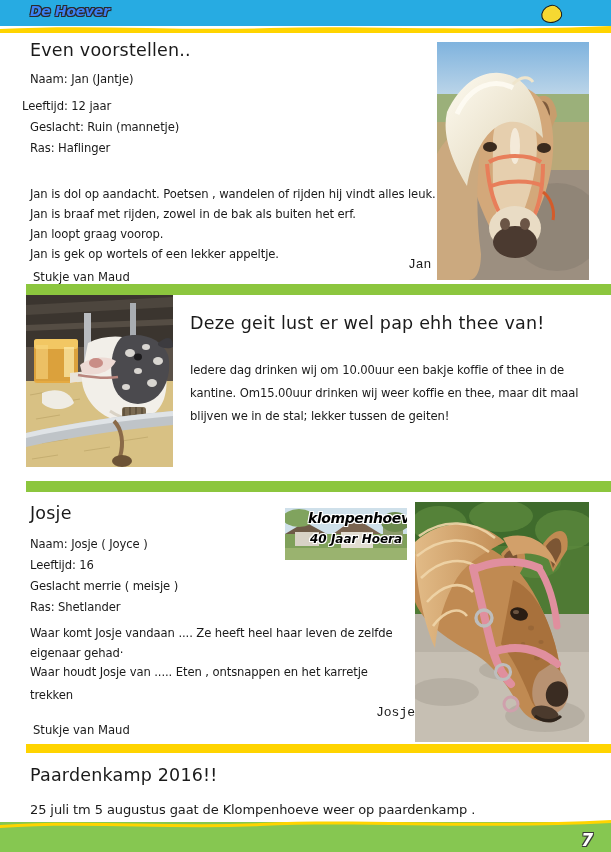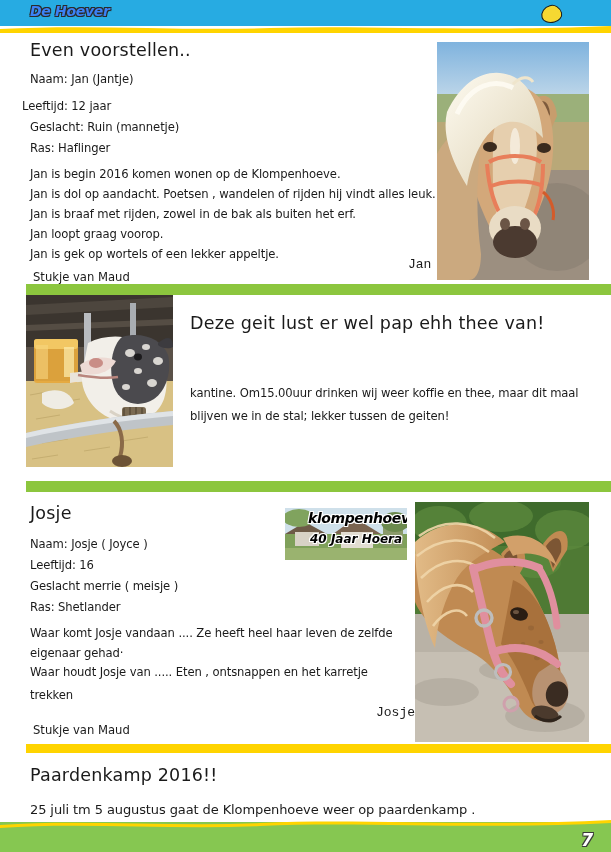--- a/index.html
+++ b/index.html
@@ -166,21 +166,20 @@
     <path d="M0,6 C90,1 180,8 270,5 C370,2 470,9 611,3 L611,10 L0,10 Z" fill="#ffd400"></path>
   </svg>
 
   <div class="h-title" style="left:30px; top:40px;">Even voorstellen..</div>
 
   <div class="body-line" style="left:30px; top:72px;">Naam:  Jan (Jantje)</div>
   <div class="body-line" style="left:22px; top:99px;">Leeftijd: 12 jaar</div>
   <div class="body-line" style="left:30px; top:120px;">Geslacht:  Ruin (mannetje)</div>
   <div class="body-line" style="left:30px; top:141px;">Ras:  Haflinger</div>
 
-  <div class="body-line" style="left:30px; top:167px;">Jan is begin 2016 komen wonen op de Klompenhoeve.</div>
   <div class="body-line" style="left:30px; top:187px;">Jan is dol op aandacht. Poetsen , wandelen of rijden hij vindt alles leuk.</div>
   <div class="body-line" style="left:30px; top:207px;">Jan is braaf met rijden, zowel in de bak als buiten het erf.</div>
   <div class="body-line" style="left:30px; top:227px;">Jan loopt graag voorop.</div>
   <div class="body-line" style="left:30px; top:247px;">Jan is gek op wortels of een lekker appeltje.</div>
 
   <div class="signature" style="left:33px; top:270px;">Stukje van Maud</div>
   <div class="caption" style="left:408px; top:257px;">Jan</div>
 
   <div class="photo" style="left:437px; top:42px; width:152px; height:238px;">
     <svg width="152" height="238" viewBox="0 0 152 238">
@@ -288,20 +287,21 @@
       <path d="M0,138 C44,128 100,120 147,116 L147,130 C100,134 44,142 0,152 Z" fill="#bfc4c8"></path>
       <path d="M0,138 C44,128 100,120 147,116 L147,121 C100,125 44,133 0,143 Z" fill="#dfe3e6"></path>
       <path d="M88,126 C96,134 98,148 94,162" stroke="#8a6a48" stroke-width="4" fill="none"></path>
       <ellipse cx="96" cy="166" rx="10" ry="6" fill="#6d5336"></ellipse>
       <path d="M16,98 C30,92 44,96 48,108 C40,116 24,116 16,108 Z" fill="#efece4"></path>
     </svg>
   </div>
 
   <div class="h-title" style="left:190px; top:313px;">Deze geit lust er wel pap ehh thee van!</div>
 
+  <div class="body-line" style="left:190px; top:363px;">Iedere dag drinken wij om 10.00uur een bakje koffie of thee in de</div>
   <div class="body-line" style="left:190px; top:386px;">kantine. Om15.00uur drinken wij weer koffie en thee, maar dit maal</div>
   <div class="body-line" style="left:190px; top:409px;">blijven we in de stal; lekker tussen de geiten!</div>
 
   <div class="green-bar" style="left:26px; top:481px; width:585px;"></div>
 
   <div class="h-title" style="left:30px; top:503px;">Josje</div>
 
   <div class="body-line" style="left:30px; top:537px;text-align:right;">Naam: Josje ( Joyce )</div>
   <div class="body-line" style="left:30px; top:558px;">Leeftijd: 16</div>
   <div class="body-line" style="left:30px; top:579px;">Geslacht merrie ( meisje )</div>

